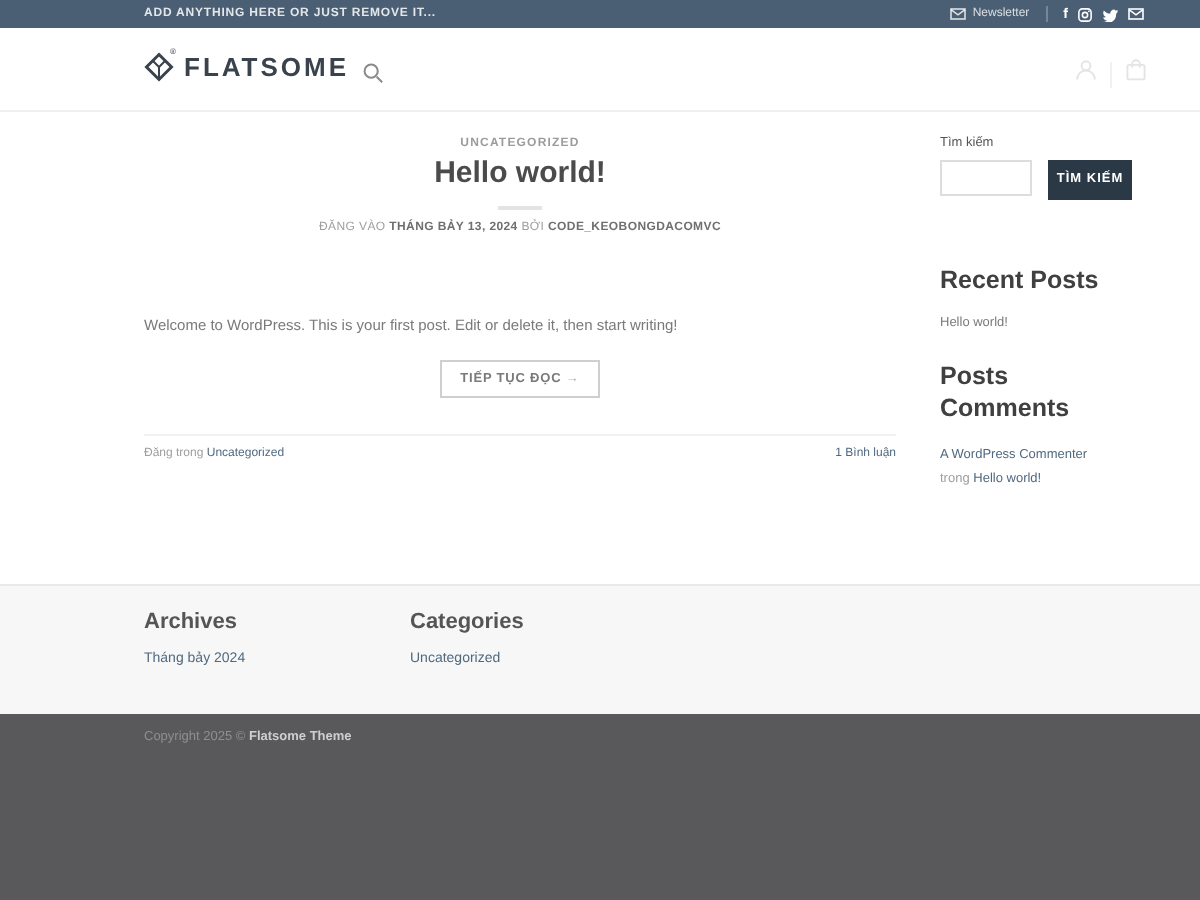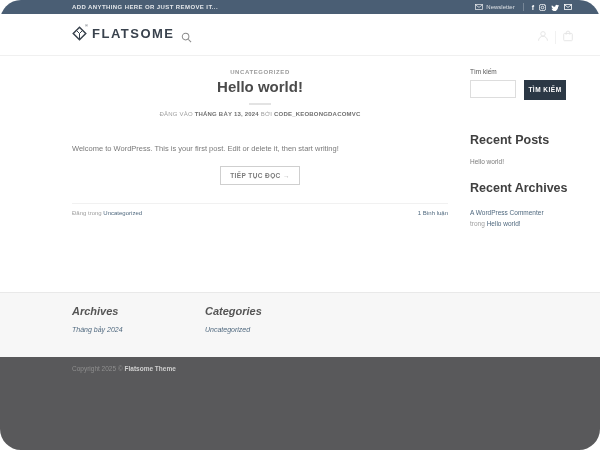--- a/index.html
+++ b/index.html
@@ -1,19 +1,19 @@
 <!DOCTYPE html>
 <html><head>
 <meta charset="utf-8">
 <style>
   html,body{margin:0;padding:0;background:#ffffff;}
   *{box-sizing:border-box;}
   #canvas{
     position:relative;width:600px;height:450px;overflow:hidden;
-    font-family:"Liberation Sans","DejaVu Sans",sans-serif;background:#ffffff;border-radius:21px;
+    font-family:"Liberation Sans","DejaVu Sans",sans-serif;background:#ffffff;
   }
   
   .topbar{
     position:absolute;top:0;left:0;width:600px;height:14px;
     background:#4a5e74;display:flex;align-items:center;justify-content:space-between;
     padding:0 28px 0 72px;
   }
   .tb-left{font-size:6px;font-weight:bold;letter-spacing:.4px;color:rgba(255,255,255,.85);text-transform:uppercase;}
   .tb-right{display:flex;align-items:center;gap:5px;}
   .tb-news{display:flex;align-items:center;gap:3px;color:rgba(255,255,255,.8);font-size:6px;cursor:pointer;}
@@ -34,21 +34,21 @@
   
   .main{position:absolute;top:56px;left:0;width:572px;height:236px;background:#fff;}
   .art{position:absolute;left:72px;top:0;width:376px;}
   .art-cat{margin-top:13px;text-align:center;font-size:6px;letter-spacing:.6px;color:#9b9b9b;font-weight:bold;}
   .art-cat a{color:#9b9b9b;text-decoration:none;cursor:pointer;}
   .art-title{margin-top:3px;text-align:center;font-size:15px;font-weight:bold;color:#4b4b4b;cursor:pointer;}
   .art-divider{width:22px;height:2px;background:#e3e3e3;margin:8px auto 0 auto;}
   .art-date{margin-top:6px;text-align:center;font-size:6px;letter-spacing:.2px;text-transform:uppercase;}
   .art-date .dim{color:#9e9e9e;}
   .art-date .strong{color:#6f6f6f;font-weight:bold;}
-  .art-excerpt{margin-top:26px;font-size:7.5px;color:#7a7a7a;line-height:1.5;}
+  .art-excerpt{margin-top:40px;font-size:7.5px;color:#7a7a7a;line-height:1.5;}
   .art-more-wrap{margin-top:10px;text-align:center;}
   .art-more{
     display:inline-block;border:1px solid #cfcfcf;color:#7a7a7a;background:#fff;
     font-size:6.5px;font-weight:bold;letter-spacing:.4px;padding:5px 9px;cursor:pointer;
     font-family:inherit;
   }
   .art-more .arrow{color:#b5b5b5;font-weight:normal;}
   .art-meta{
     margin-top:18px;border-top:1px solid #f1f1f1;padding-top:6px;
     display:flex;justify-content:space-between;font-size:6px;color:#9e9e9e;
@@ -69,21 +69,21 @@
   .sb-h.second{margin-top:16px;}
   .sb-link{margin-top:9px;font-size:6.5px;color:#7a7a7a;cursor:pointer;}
   .sb-comment{margin-top:10px;font-size:6.5px;line-height:1.8;}
   .sb-comment a{color:#50697f;text-decoration:none;cursor:pointer;}
   .sb-comment .dim{color:#9e9e9e;}
   
   .prefooter{
     position:absolute;top:292px;left:0;width:600px;height:65px;
     background:#f7f7f7;border-top:1px solid #e9e9e9;
   }
-  .pf-col{position:absolute;top:0;font-style:italic;}
+  .pf-col{position:absolute;top:0;}
   .pf-col.c1{left:72px;}
   .pf-col.c2{left:205px;}
   .pf-h{margin-top:12px;font-size:11px;font-weight:bold;color:#555;}
   .pf-link{margin-top:9px;font-size:7px;color:#50697f;cursor:pointer;}
   
   .darkfooter{position:absolute;top:357px;left:0;width:600px;height:93px;background:#59595b;}
   .copyright{position:absolute;left:72px;top:8px;font-size:6.5px;color:#8f8f8f;}
   .copyright b{color:#cfcfcf;}
   a{text-decoration:none;}
 </style>
@@ -185,21 +185,21 @@
     </div>
 
     <div class="sidebar">
       <div class="sb-search-label">Tìm kiếm</div>
       <div class="sb-search-row">
         <input class="sb-input" type="text" value="" style="">
         <button class="sb-btn">TÌM KIẾM</button>
       </div>
       <div class="sb-h first">Recent Posts</div>
       <div class="sb-link">Hello world!</div>
-      <div class="sb-h second">Recent Archives</div>
+      <div class="sb-h second">Posts Comments</div>
       <div class="sb-comment">
         <a>A WordPress Commenter</a><br>
         <span class="dim">trong</span>
         <a>Hello world!</a>
       </div>
     </div>
 
   </div>
 
   <div class="prefooter">

